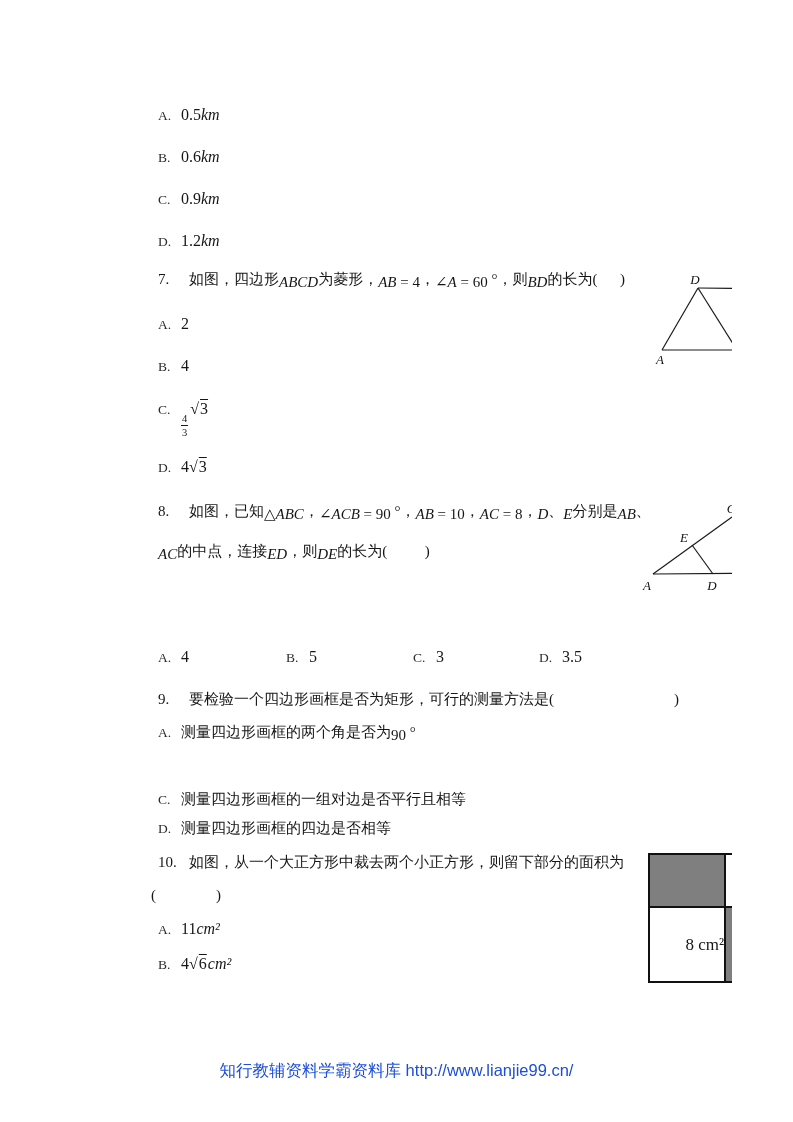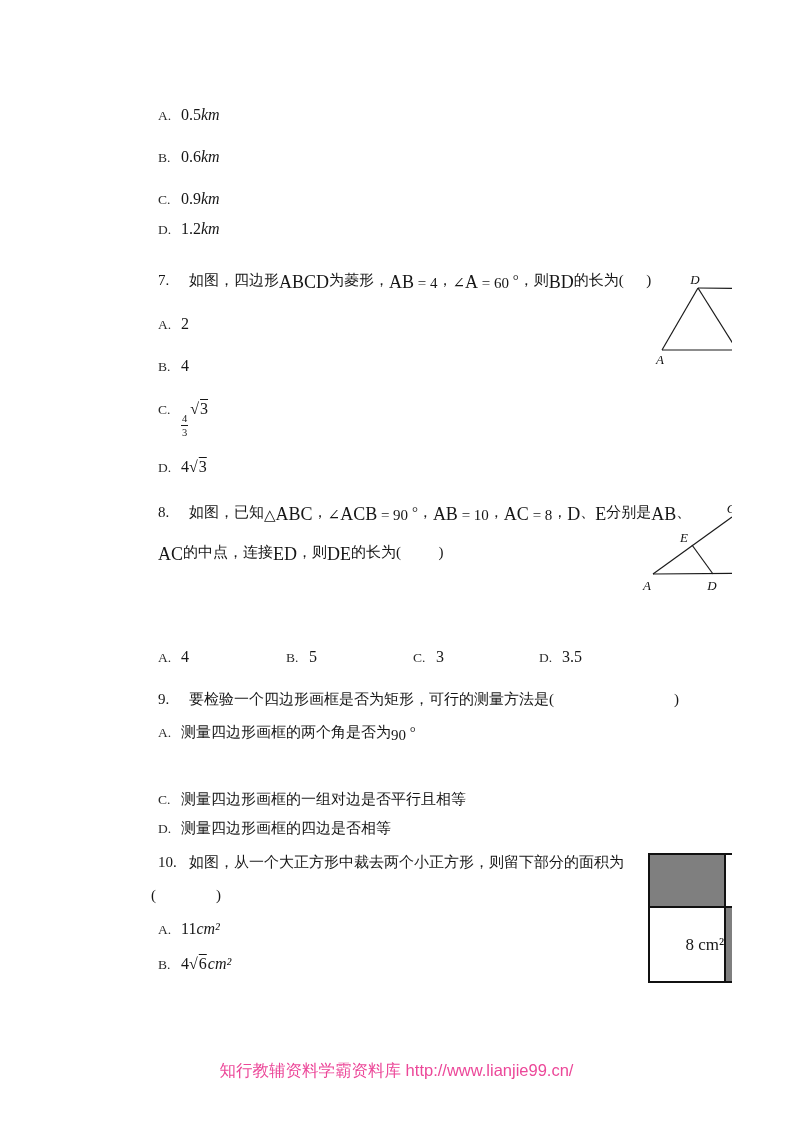--- a/index.html
+++ b/index.html
@@ -3,21 +3,21 @@
 <meta charset="utf-8">
 <style>
   html,body{margin:0;padding:0;background:#ffffff;}
   .page{
     position:relative;width:671px;height:1122px;background:#ffffff;margin:0 auto;
     font-family:"Liberation Serif","DejaVu Serif",serif;color:#161616;overflow:hidden;
   }
   .line{position:absolute;left:97px;white-space:nowrap;line-height:22px;}
   .cn{font-size:15px;text-align:center;}
   .qn{display:inline-block;min-width:31px;font-size:15px;}
-  .mi{font-size:18px;}
+  .mi{font-style:italic;font-size:15px;}
   .mn{font-size:15px;}
   .low{position:relative;top:3px;}
   .olab{font-size:13.5px;color:#2b2b2b;display:inline-block;width:23px;}
   .oval{font-size:16px;}
   .oval .mn{font-size:16px;}
   .oval .mi{font-style:italic;font-size:16px;}
   .frac{display:inline-flex;flex-direction:column;align-items:center;font-size:10.5px;
         line-height:1.25;vertical-align:-8px;font-style:normal;margin-right:2px;}
   .frac .fn{border-bottom:1px solid #1a1a1a;padding:0 1px;}
   .frac .fd{padding:0 1px;}
@@ -29,38 +29,38 @@
     position:absolute;left:587px;top:853px;width:138px;height:130px;box-sizing:border-box;
     border:2px solid #111;display:grid;grid-template-columns:76px 1fr;grid-template-rows:53px 1fr;
   }
   .cell{display:flex;align-items:center;justify-content:center;box-sizing:border-box;}
   .cell.gray{background:#7f7f7f;}
   .cell.tl{border-right:2px solid #111;border-bottom:2px solid #111;}
   .cell.tr{border-bottom:2px solid #111;font-size:10px;}
   .cell.bl{border-right:2px solid #111;font-size:17px;justify-content:flex-end;}
   .footer{
     position:absolute;left:0;right:0;top:1060px;text-align:center;
-    font-family:"Liberation Sans","DejaVu Sans",sans-serif;font-size:16.5px;color:#ec4899;
+    font-family:"Liberation Sans","DejaVu Sans",sans-serif;font-size:16.5px;color:#1d4ed8;
   }
 </style>
 </head>
 <body>
 
 <div class="page">
 
   <div class="line" style="top:104px">
     <span class="olab">A.</span><span class="oval"><span class="mn">0.5</span><span class="mi">km</span></span>
   </div>
   <div class="line" style="top:146px">
     <span class="olab">B.</span><span class="oval"><span class="mn">0.6</span><span class="mi">km</span></span>
   </div>
   <div class="line" style="top:188px">
     <span class="olab">C.</span><span class="oval"><span class="mn">0.9</span><span class="mi">km</span></span>
   </div>
-  <div class="line" style="top:218px">
+  <div class="line" style="top:230px">
     <span class="olab">D.</span><span class="oval"><span class="mn">1.2</span><span class="mi">km</span></span>
   </div>
 
   <div class="line" style="top:268px"><span class="qn">7.</span><span class="cn">如图，四边形</span><span class="mi low">ABCD</span><span class="cn">为菱形，</span><span class="mi low">AB</span><span class="mn low"> = 4</span><span class="cn">，</span><span class="mn low">∠</span><span class="mi low">A</span><span class="mn low"> = 60</span><span class="cn"> °，则</span><span class="mi low">BD</span><span class="cn">的长为(　 )</span></div>
 
   <svg class="fig" style="left:593px;top:270px" width="140" height="98" viewBox="0 0 140 98">
     <g stroke="#1a1a1a" stroke-width="1.2" fill="none">
       <line x1="8" y1="80" x2="83" y2="80"></line>
       <line x1="83" y1="80" x2="123" y2="19"></line>
       <line x1="123" y1="19" x2="44" y2="18"></line>

